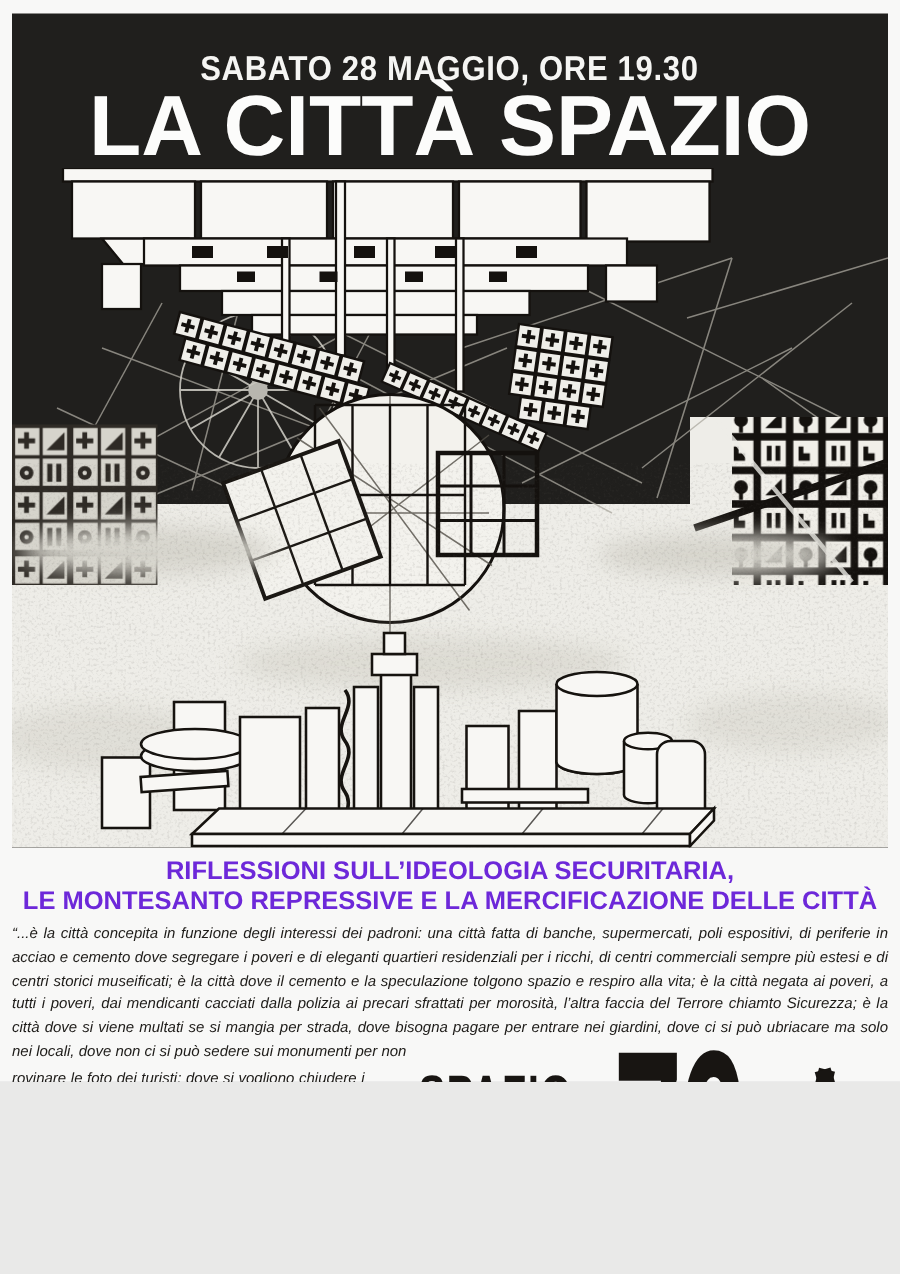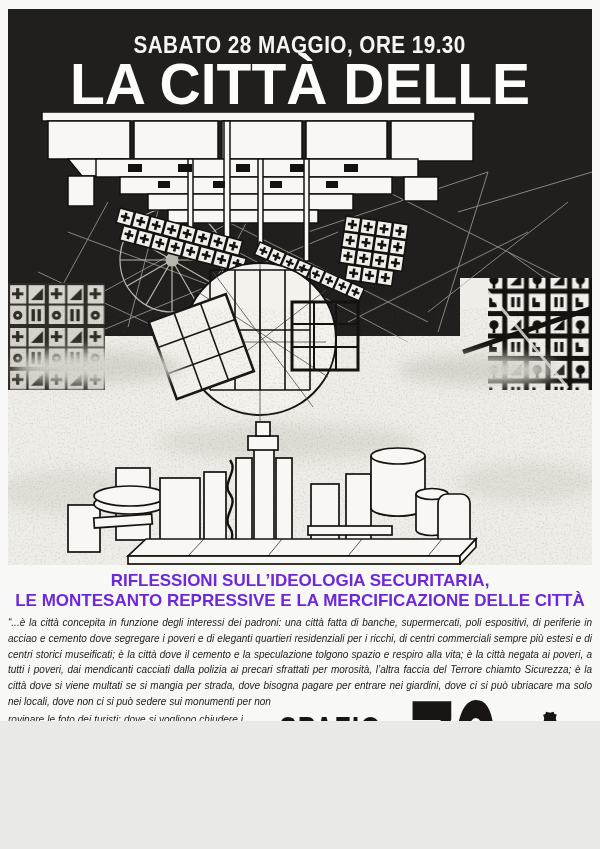--- a/index.html
+++ b/index.html
@@ -52,21 +52,21 @@
   }
   .anarchy-mark{position:absolute;right:-4px;top:-6px;width:96px;height:135px;}
 </style>
 </head>
 <body>
 
 <div class="poster">
 
   <header class="masthead">
     <div class="date-line">SABATO 28 MAGGIO, ORE 19.30</div>
-    <h1 class="title">LA CITTÀ DELLE</h1>
+    <h1 class="title">LA CITTÀ SPAZIO</h1>
   </header>
 
   <svg class="artwork" viewBox="0 0 584 453" xmlns="http://www.w3.org/2000/svg">
     <defs>
       <filter id="soft" x="-60%" y="-60%" width="220%" height="220%">
         <feGaussianBlur stdDeviation="7"></feGaussianBlur>
       </filter>
       <filter id="grain">
         <feTurbulence type="fractalNoise" baseFrequency="0.55" numOctaves="2" seed="11"></feTurbulence>
         <feColorMatrix type="matrix" values="0 0 0 0 0.12  0 0 0 0 0.11  0 0 0 0 0.10  0.9 0 0 0 -0.45"></feColorMatrix>

